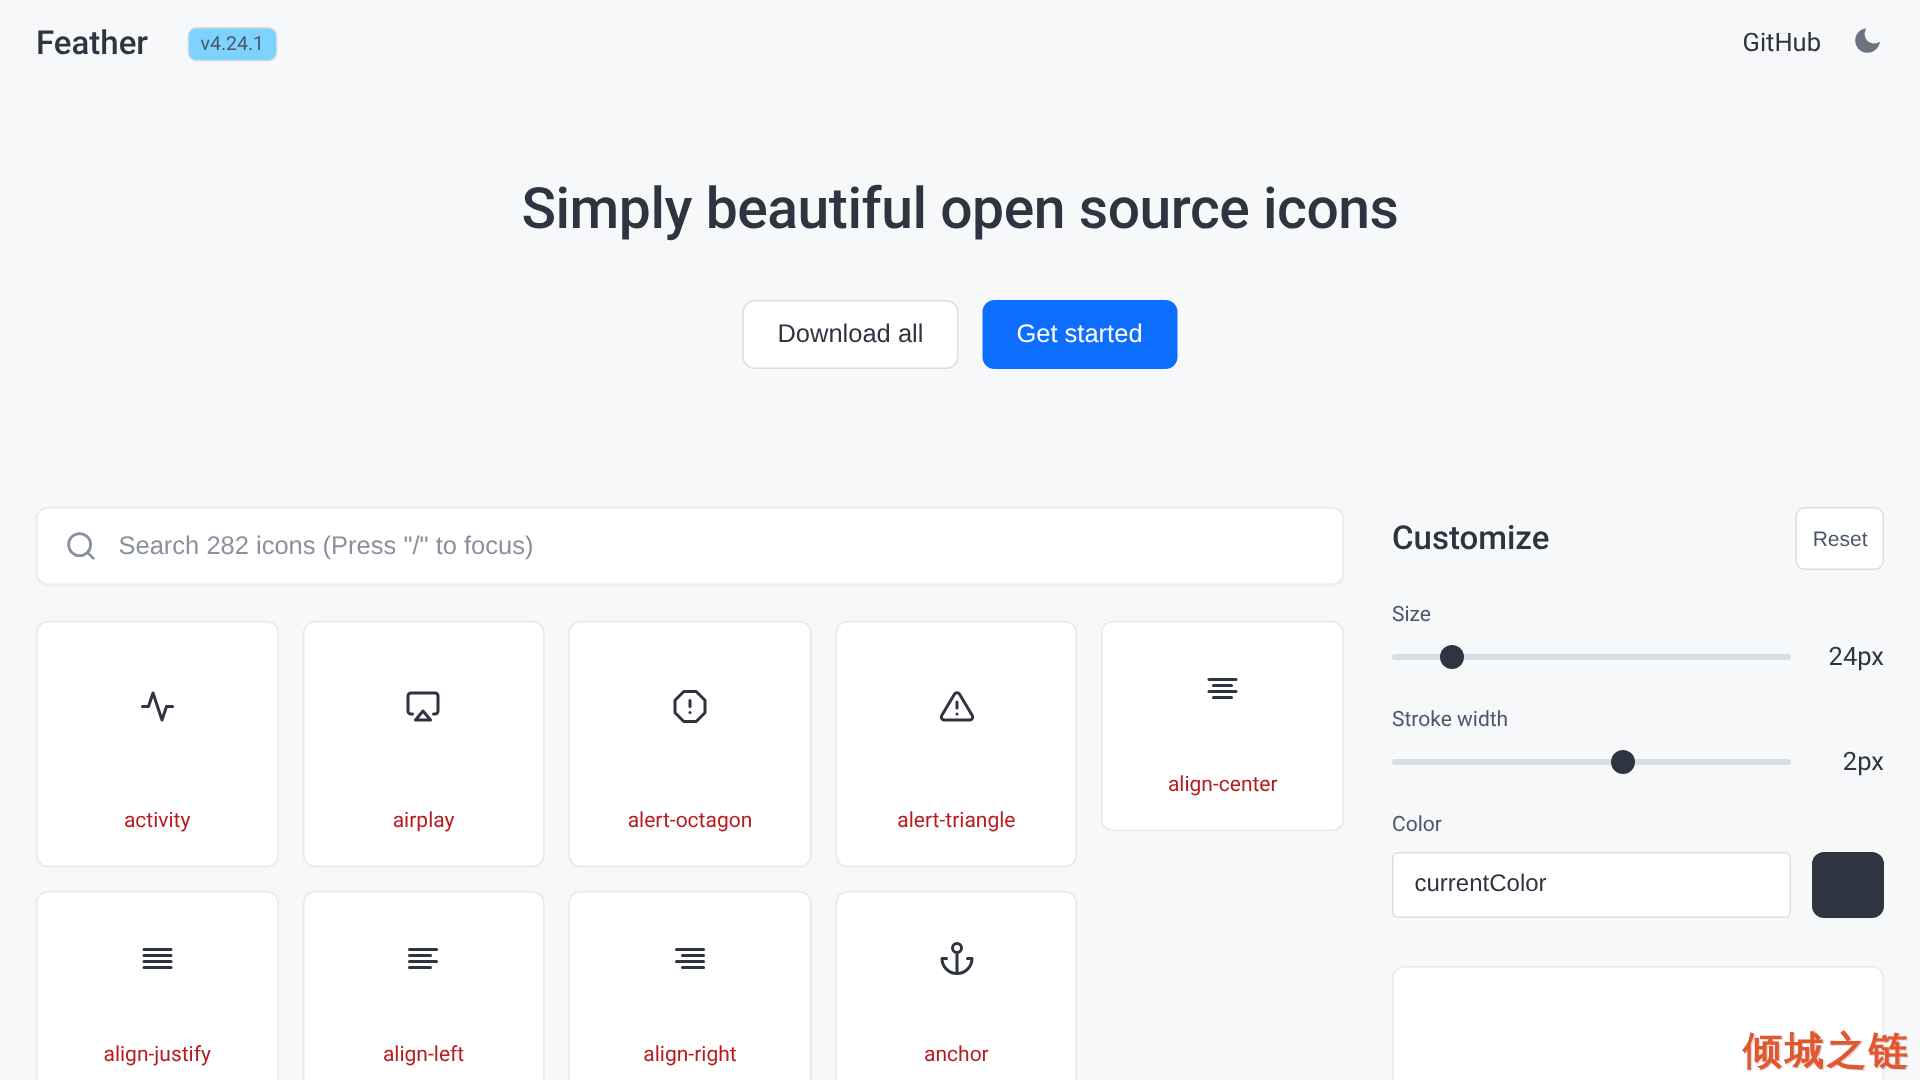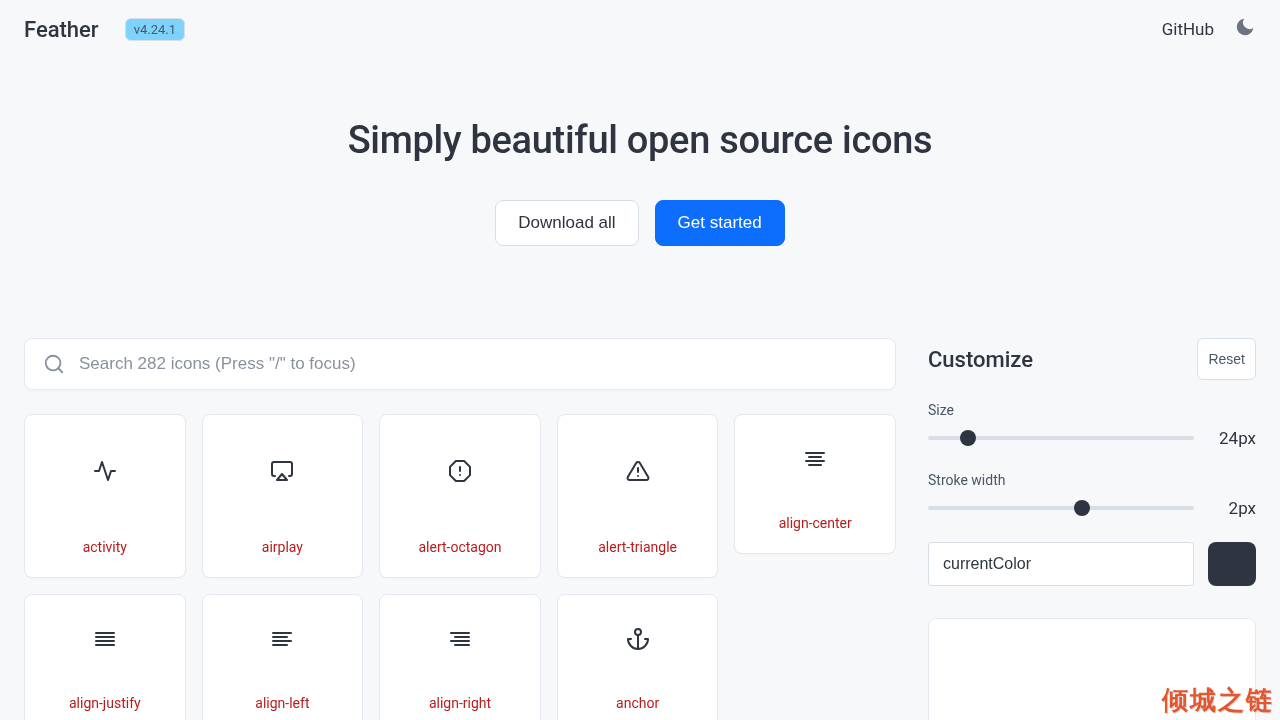--- a/index.html
+++ b/index.html
@@ -316,20 +316,21 @@
     </div>
 
     <div class="field-label">Stroke width</div>
     <div class="slider-row">
       <div class="slider-track">
         <div class="slider-thumb" id="stroke-thumb" style="left: 58%;"></div>
       </div>
       <div class="slider-val">2px</div>
     </div>
 
+    <div class="field-label">Color</div>
     <div class="color-row">
       <input class="color-input" value="currentColor" style="">
       <div class="color-swatch" id="color-swatch" style="background: rgb(46, 52, 64);"></div>
     </div>
 
     <div class="preview-pane"></div>
   </div>
 </div>
 
 <div class="watermark">倾城之链</div>

